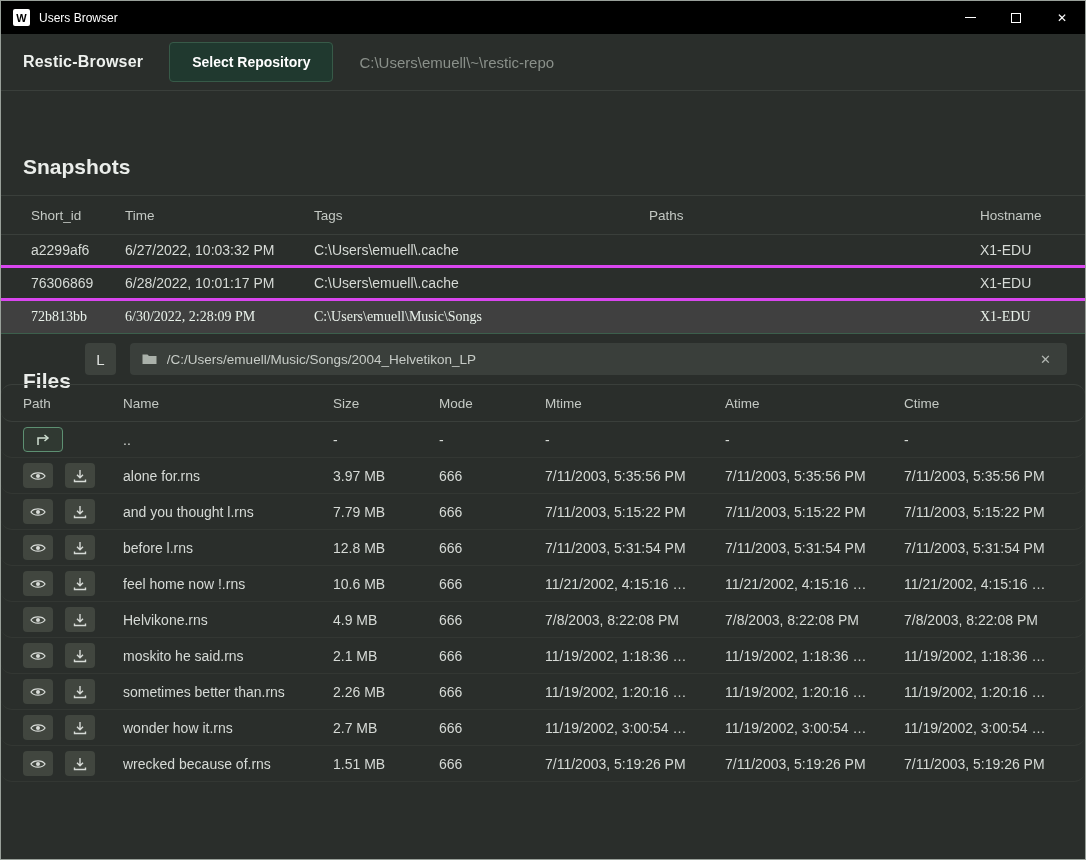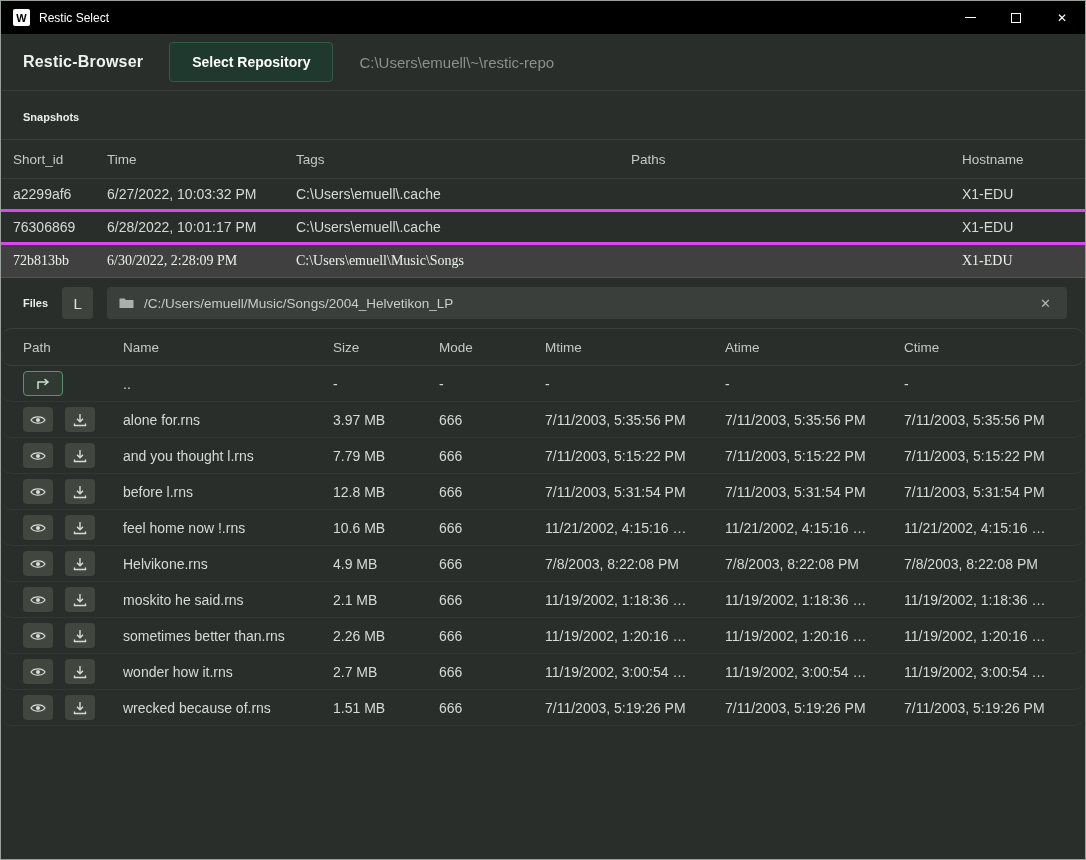--- a/index.html
+++ b/index.html
@@ -39,25 +39,25 @@
   }
   .app-title { font-size:16px; font-weight:bold; color:#eef1ee; letter-spacing:.2px; }
   .select-repo {
     background:#20392f; border:1px solid #375a48; color:#fff;
     font-family:inherit; font-weight:600; font-size:14px;
     padding:11px 22px; border-radius:4px; cursor:pointer;
   }
   .repo-path { color:#8a908a; font-size:15px; }
 
   
-  .section-title { font-size:11px; font-weight:bold; color:#eaedea; }
+  .section-title { font-size:21px; font-weight:bold; color:#eaedea;margin-top:44px; }
   .snap-title-wrap { padding:20px 22px 16px; }
 
   
-  .snap-grid { display:grid; grid-template-columns:94px 189px 335px 331px 1fr; align-items:center; padding:0 12px; }
+  .snap-grid { display:grid; grid-template-columns:94px 189px 335px 331px 1fr; align-items:center; padding:0 30px; }
   .snap-head {
     height:40px; border-top:1px solid #3a3f3b; border-bottom:1px solid #3a3f3b;
     color:#c4c9c4; font-size:13.5px;
   }
   .snap-row { height:33px; border-bottom:3px solid #d946ef; font-size:14px; color:#d6dad6; cursor:default; }
   .snap-row.selected { background:#404040; color:#e9f1ea; border-bottom:1px solid #3c5f4c;font-family:Liberation Serif, serif; }
 
   
   .files-bar { display:flex; align-items:center; gap:14px; padding:9px 18px 9px 22px; height:50px; }
   .tree-btn {
@@ -91,21 +91,21 @@
     display:inline-flex; align-items:center; justify-content:center; cursor:pointer;
   }
 </style>
 </head>
 <body>
 
 <div class="window">
 
   <div class="titlebar">
     <div class="titlebar-icon">W</div>
-    <div class="titlebar-title">Restic Select</div>
+    <div class="titlebar-title">Users Browser</div>
     <div class="titlebar-controls">
       <div class="tb-btn">
           <span class="min-glyph"></span>
         </div>
       <div class="tb-btn">
           <span class="max-glyph"></span>
         </div>
       <div class="tb-btn">✕</div>
     </div>
   </div>

